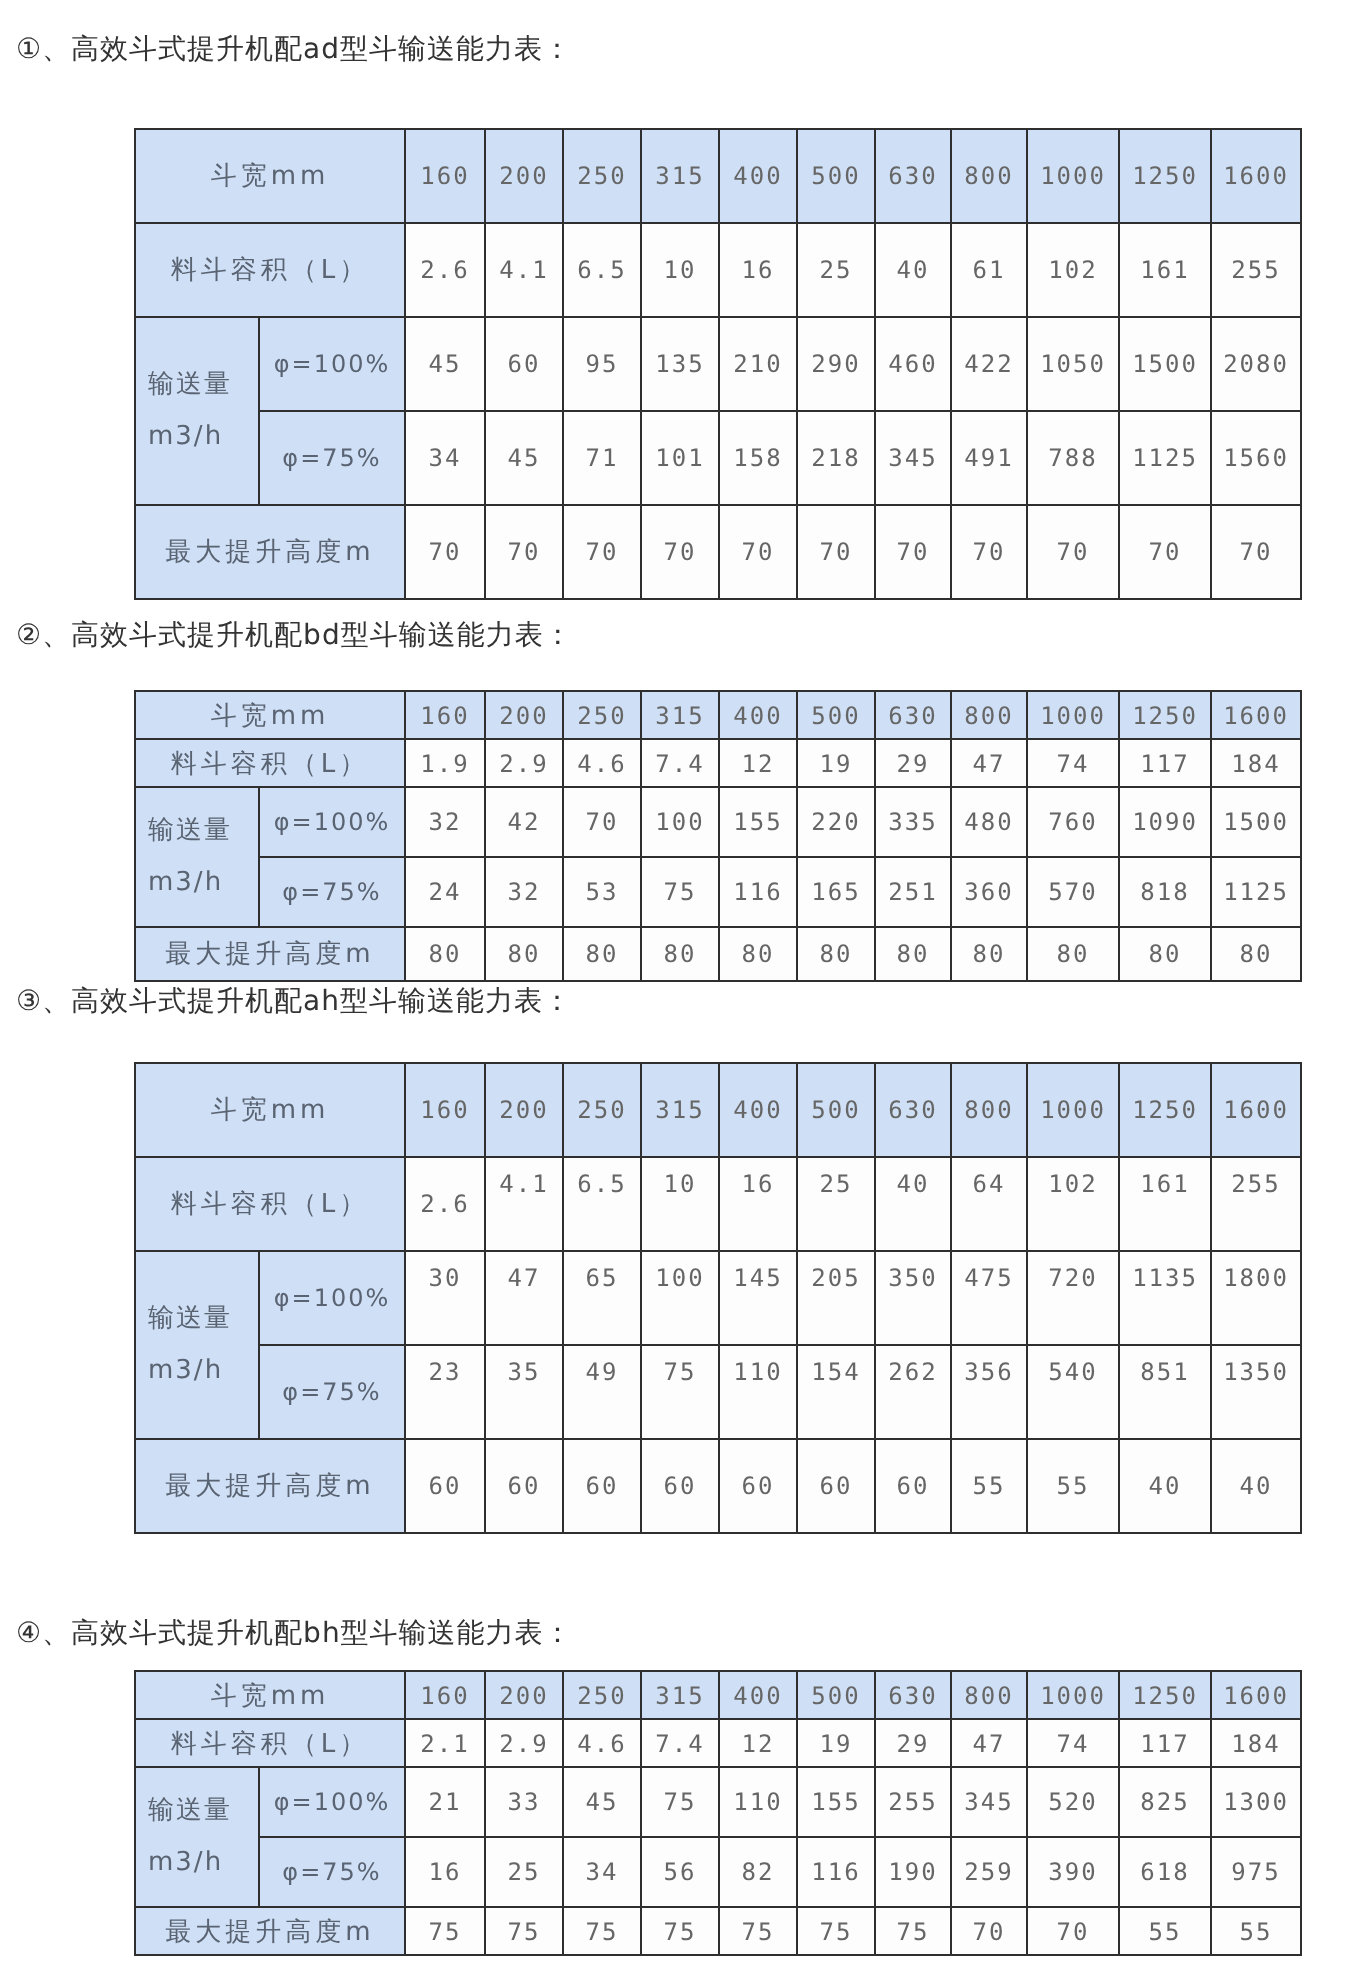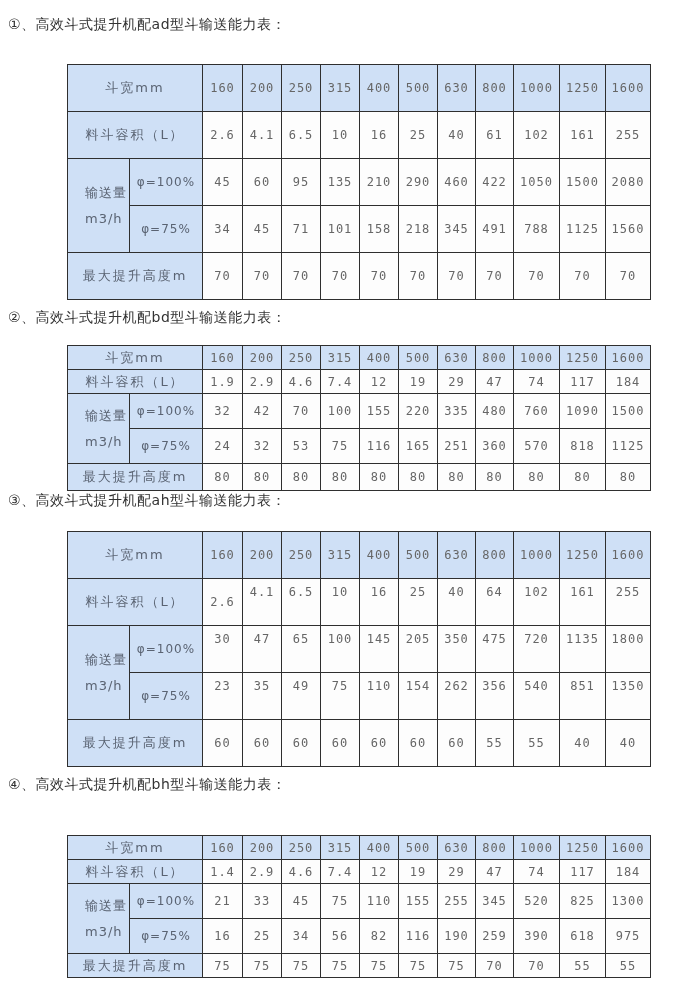--- a/index.html
+++ b/index.html
@@ -6,21 +6,21 @@
   html,body { background:#ffffff; }
   body {
     width:680px; height:983px; position:relative; overflow:hidden;
     font-family:"DejaVu Sans Mono","Liberation Mono",monospace;
   }
   .heading {
     position:absolute; left:8px;
     font-family:"DejaVu Sans","Liberation Sans",sans-serif;
     font-size:14px; color:#333333; letter-spacing:0.5px; white-space:nowrap;
   }
-  .h0{top:16px} .h1{top:309px} .h2{top:492px} .h3{top:776px}
+  .h0{top:16px} .h1{top:309px} .h2{top:492px} .h3{top:808px}
 
   table.cap-table {
     position:absolute; left:67px; width:583px;
     border-collapse:collapse; table-layout:fixed;
   }
   .t0{top:64px} .t1{top:345px} .t2{top:531px} .t3{top:835px}
 
   .t0 tr{height:47px}
   .t1 tr:nth-child(1),.t1 tr:nth-child(2){height:24px}
   .t1 tr:nth-child(3),.t1 tr:nth-child(4){height:35px}
@@ -37,21 +37,21 @@
     background:#fdfdfd; overflow:hidden;
   }
   .cap-table td.lbl {
     background:#cfe0f6; color:#5a6372; letter-spacing:2px;
     font-size:13px;
     font-family:"DejaVu Sans","Liberation Sans",sans-serif;
     margin-top:12px;
   }
   .cap-table td.hd { background:#cfe0f6; }
   .cap-table td.sub { letter-spacing:1px; font-size:12px; }
-  .cap-table td.cap { text-align:left; padding-left:17px; letter-spacing:1px; }
+  .cap-table td.cap { text-align:left; padding-left:6px; letter-spacing:1px; }
   .cap-table td.cap div { line-height:26px; }
   .cap-table td.top { vertical-align:top; padding-top:6px; }
 </style>
 </head>
 <body>
 
 <div class="heading h0">①、高效斗式提升机配ad型斗输送能力表：</div>
 <table class="cap-table t0">
   <colgroup>
     <col style="width:62px">
@@ -363,21 +363,21 @@
         <td class="hd">400</td>
         <td class="hd">500</td>
         <td class="hd">630</td>
         <td class="hd">800</td>
         <td class="hd">1000</td>
         <td class="hd">1250</td>
         <td class="hd">1600</td>
       </tr>
       <tr>
         <td class="lbl" colspan="2">料斗容积（L）</td>
-        <td class="val">1.4</td>
+        <td class="val">2.1</td>
         <td class="val">2.9</td>
         <td class="val">4.6</td>
         <td class="val">7.4</td>
         <td class="val">12</td>
         <td class="val">19</td>
         <td class="val">29</td>
         <td class="val">47</td>
         <td class="val">74</td>
         <td class="val">117</td>
         <td class="val">184</td>

